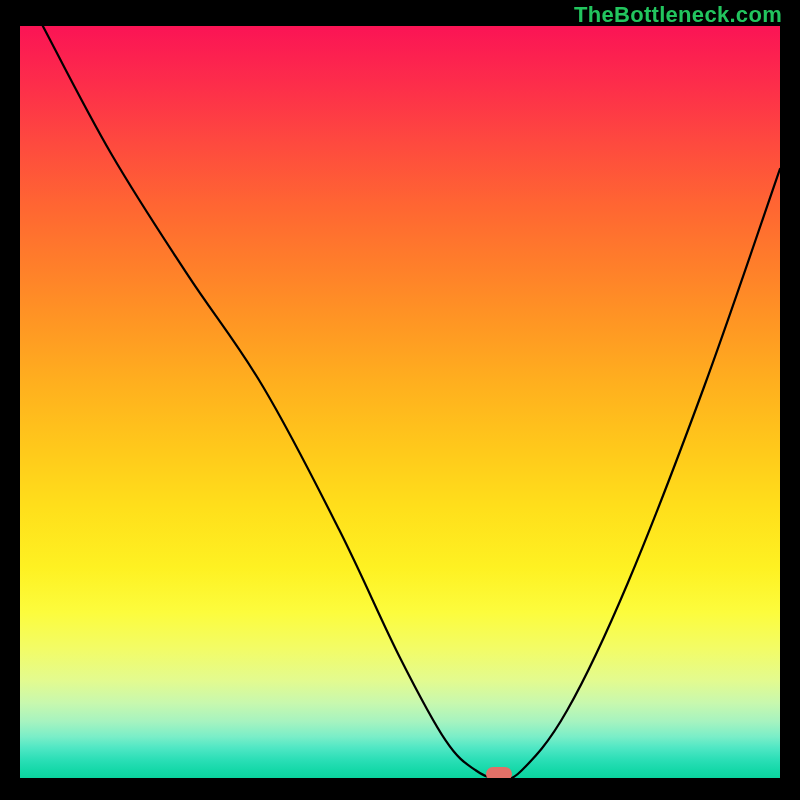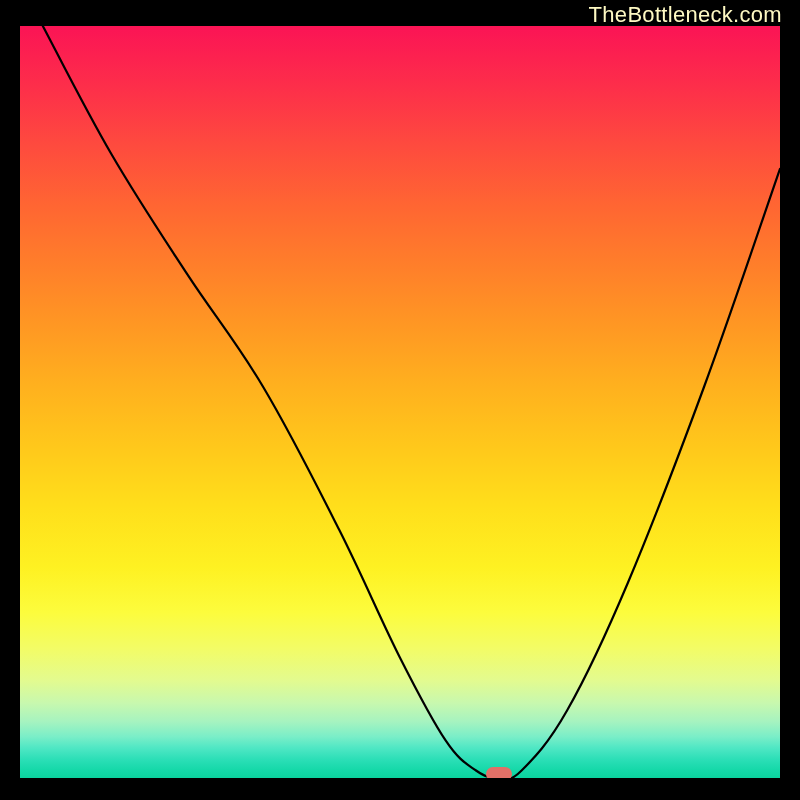--- a/index.html
+++ b/index.html
@@ -14,23 +14,23 @@
   .frame {
     position: relative;
     width: 800px;
     height: 800px;
     background: #000;
   }
   .watermark {
     position: absolute;
     top: 2px;
     right: 18px;
-    color: #fef9c3;
+    color: #22c55e;
     font-size: 22px;
-    font-weight: normal;
+    font-weight: bold;
     letter-spacing: 0.3px;
     z-index: 10;
   }
   .plot {
     position: absolute;
     left: 20px;
     top: 26px;
     width: 760px;
     height: 752px;
     overflow: hidden;

